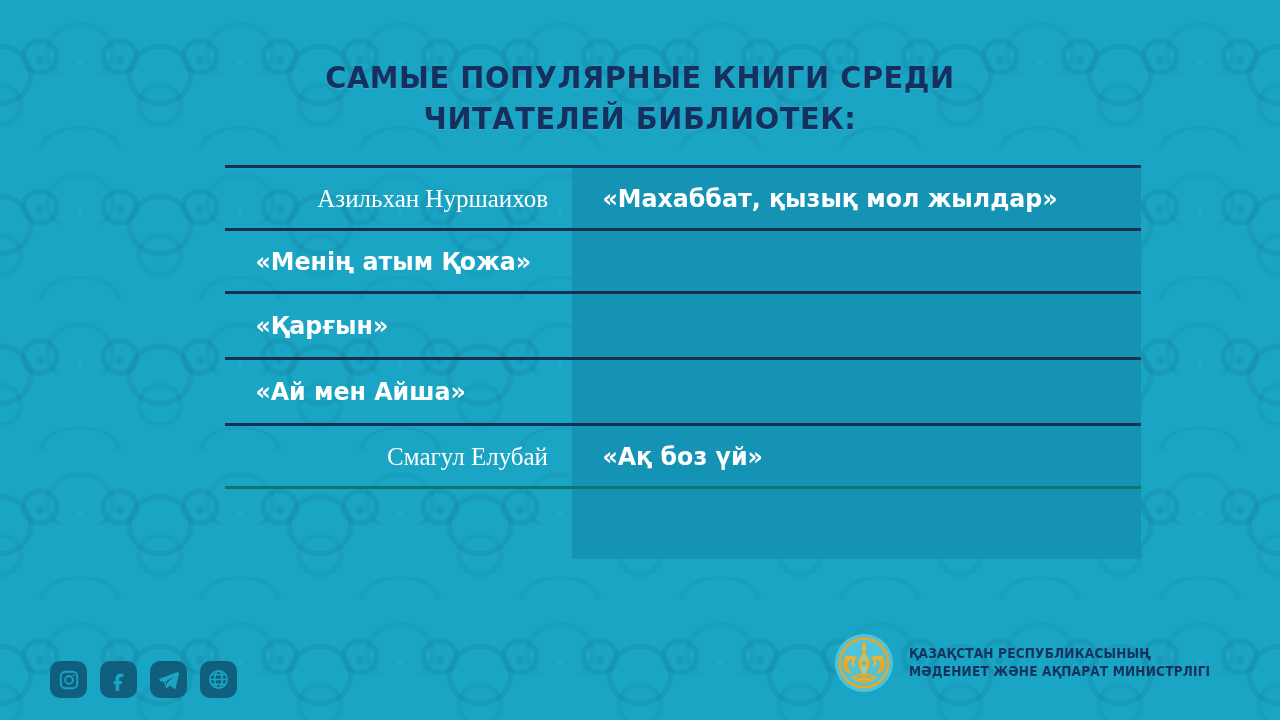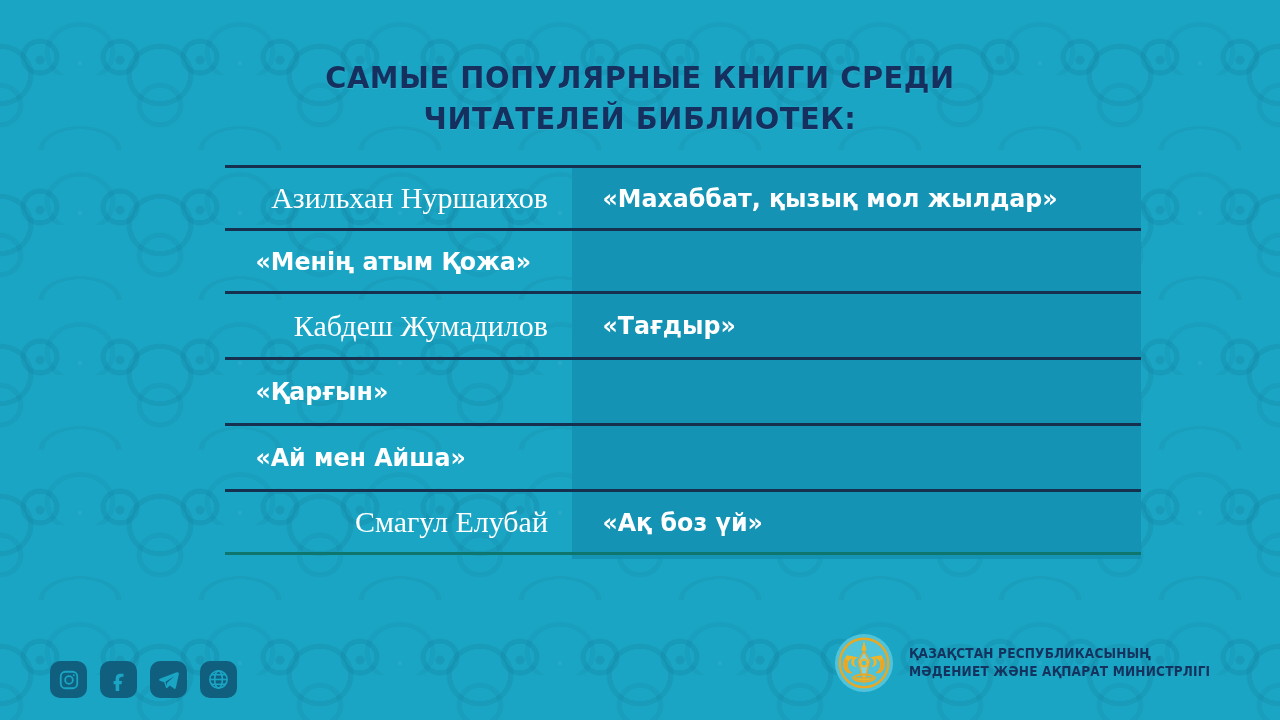--- a/index.html
+++ b/index.html
@@ -98,21 +98,21 @@
   }
   .row:last-child { border-bottom: 3px solid #0f766e; }
   .row.tall { height: 66px; }
 
   .cell-author {
     width: 347px;
     padding-right: 24px;
     text-align: right;
     color: #ffffff;
     font-family: "Liberation Serif", "DejaVu Serif", serif;
-    font-size: 30px;
+    font-size: 25px;
     line-height: 1;
     white-space: nowrap;
   }
 
   .cell-book {
     flex: 1;
     padding-left: 32px;
     color: #ffffff;
     font-family: "DejaVu Sans", sans-serif;
     font-weight: bold;
@@ -185,24 +185,20 @@
 
       <div class="row">
         <div class="cell-author">Азильхан Нуршаихов</div>
         <div class="cell-book">«Махаббат, қызық мол жылдар»</div>
       </div>
 
       <div class="row">
         <div class="cell-book">«Менің атым Қожа»</div>
       </div>
 
-      <div class="row tall">
-        <div class="cell-author">Кабдеш Жумадилов</div>
-        <div class="cell-book">«Тағдыр»</div>
-      </div>
 
       <div class="row tall">
         <div class="cell-book">«Қарғын»</div>
       </div>
 
       <div class="row tall">
         <div class="cell-book">«Ай мен Айша»</div>
       </div>
 
       <div class="row tall">

